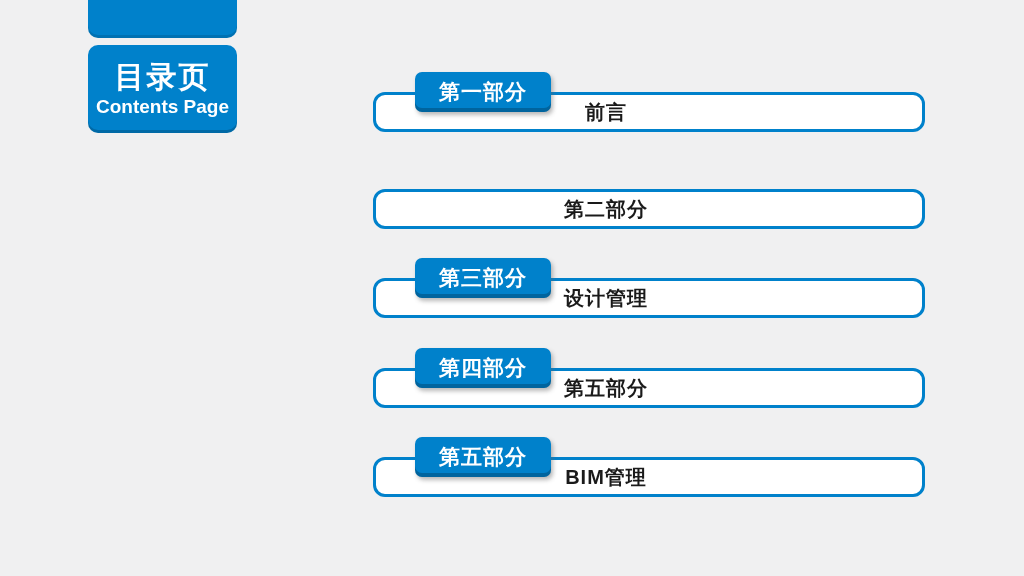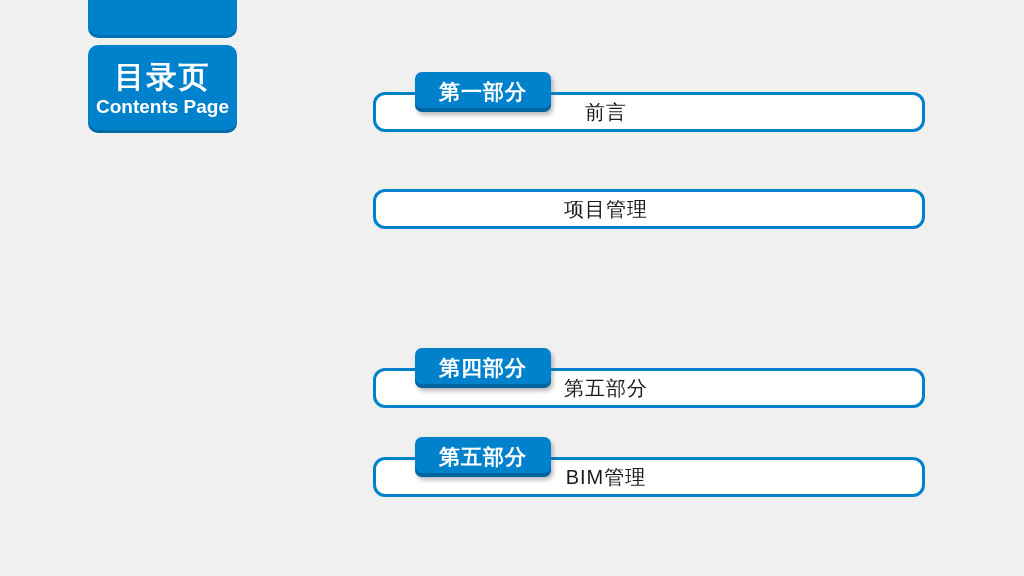--- a/index.html
+++ b/index.html
@@ -41,21 +41,21 @@
     position:absolute;inset:0;
     background:var(--box_bg);
     border:3px solid var(--accent);
     border-radius:12px;
   }
   .box-label-wrap{
     position:absolute;left:0;top:0;width:460px;height:100%;
     display:flex;align-items:center;justify-content:center;
   }
   .box-label{
-    font-size:20px;font-weight:400;color:var(--text);letter-spacing:1px;
+    font-size:20px;font-weight:700;color:var(--text);letter-spacing:1px;
   }
   .badge{
     position:absolute;left:42px;top:-20px;width:136px;height:40px;
     background:var(--accent);border-radius:7px;
     display:flex;align-items:center;justify-content:center;
     box-shadow:inset 0 -4px 0 rgba(0,0,0,0.22), 2px 3px 4px rgba(100,100,100,0.45);
     z-index:2;
   }
   .badge-label{color:#fff;font-size:21px;font-weight:700;letter-spacing:1px;}
 </style>
@@ -78,25 +78,35 @@
       </div>
     </div>
     <div class="badge">
       <span class="badge-label">第一部分</span>
     </div>
   </div>
 
   <div class="row" style="top:189px">
     <div class="box">
       <div class="box-label-wrap">
-        <span class="box-label">项目管理</span>
+        <span class="box-label">第二部分</span>
       </div>
     </div>
   </div>
 
+  <div class="row" style="top:278px">
+    <div class="box">
+      <div class="box-label-wrap">
+        <span class="box-label">设计管理</span>
+      </div>
+    </div>
+    <div class="badge">
+      <span class="badge-label">第三部分</span>
+    </div>
+  </div>
 
   <div class="row" style="top:368px">
     <div class="box">
       <div class="box-label-wrap">
         <span class="box-label">第五部分</span>
       </div>
     </div>
     <div class="badge">
       <span class="badge-label">第四部分</span>
     </div>

